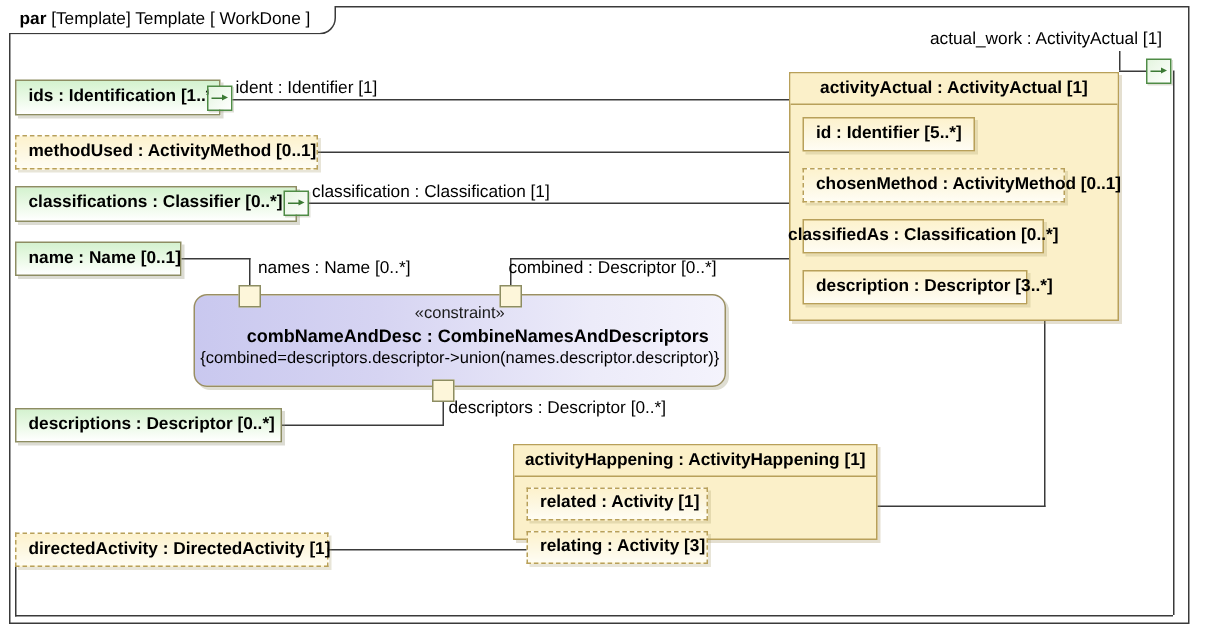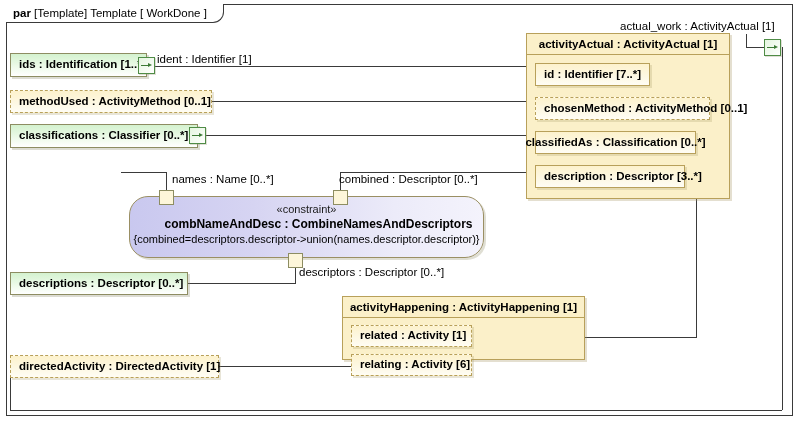--- a/index.html
+++ b/index.html
@@ -112,21 +112,21 @@
   .composite > .cbody {
     position: relative;
     height: calc(100% - 21px);
   }
 
   
   .constraint {
     position: absolute;
     box-sizing: border-box;
     border: 1px solid #9a8f63;
-    border-radius: 19px;
+    border-radius: 9px;
     background: linear-gradient(to right, #c9c8ef 0%, #d6d4f2 35%, #ecebf9 75%, #f4f3fc 100%);
     box-shadow: 2px 2px 0 rgba(150,145,110,0.30);
     text-align: center;
     padding-top: 5px;
   }
   .constraint .guil {
     font-size: 11px;
     color: #1a1a1a;
     line-height: 14px;
   }
@@ -225,20 +225,21 @@
   <div class="ln lnv" style="left:782px; top:47px; height:363px;"></div>
   <div class="ln lnh" style="left:10px; top:410px; width:772px;"></div>
   <div class="ln lnv" style="left:10px; top:366px; height:45px;"></div>
 
   <div class="ln lnh" style="left:746px; top:47px; width:18px;"></div>
 
   <div class="ln lnv" style="left:746px; top:34px; height:13px;"></div>
 
   <div class="elabel" style="left:620px; top:20px;">actual_work : ActivityActual [1]</div>
   <div class="elabel" style="left:157px; top:53px;">ident : Identifier [1]</div>
+  <div class="elabel" style="left:208px; top:122px;">classification : Classification [1]</div>
   <div class="elabel" style="left:172px; top:173px;">names : Name [0..*]</div>
   <div class="elabel" style="left:339px; top:173px;">combined : Descriptor [0..*]</div>
   <div class="elabel" style="left:299px; top:266px;">descriptors : Descriptor [0..*]</div>
 
   <div class="pbox green" style="left:10px; top:53px; width:137px; height:24px;">
     <span class="lbl">ids : Identification [1..*]</span>
   </div>
   <div class="port port-green" style="left:138px; top:57px;">
     <span class="arw"></span>
   </div>
@@ -247,43 +248,46 @@
     <span class="lbl">methodUsed : ActivityMethod [0..1]</span>
   </div>
 
   <div class="pbox green" style="left:10px; top:124px; width:188px; height:24px;">
     <span class="lbl">classifications : Classifier [0..*]</span>
   </div>
   <div class="port port-green" style="left:189px; top:127px;">
     <span class="arw"></span>
   </div>
 
+  <div class="pbox green" style="left:10px; top:161px; width:111px; height:23px;">
+    <span class="lbl">name : Name [0..1]</span>
+  </div>
 
   <div class="pbox green" style="left:10px; top:272px; width:178px; height:23px;">
     <span class="lbl">descriptions : Descriptor [0..*]</span>
   </div>
 
   <div class="pbox yellow-dash" style="left:10px; top:355px; width:209px; height:23px;">
     <span class="lbl">directedActivity : DirectedActivity [1]</span>
   </div>
 
   <div class="constraint" style="left:129px; top:196px; width:355px; height:62px;">
     <div class="guil">«constraint»</div>
     <div class="cname">combNameAndDesc : CombineNamesAndDescriptors</div>
     <div class="cexpr">{combined=descriptors.descriptor-&gt;union(names.descriptor.descriptor)}</div>
   </div>
   <div class="port port-cream" style="left:159px; top:190px;"></div>
   <div class="port port-cream" style="left:333px; top:190px;"></div>
   <div class="port port-cream" style="left:288px; top:253px;"></div>
 
-  <div class="composite" style="left:526px; top:33px; width:204px; height:166px;">
+  <div class="composite" style="left:526px; top:48px; width:220px; height:166px;">
     <div class="chead">activityActual : ActivityActual [1]</div>
     <div class="cbody">
       <div class="pbox yellow-solid" style="left:8px; top:8px; width:115px; height:23px;">
-        <span class="lbl">id : Identifier [7..*]</span>
+        <span class="lbl">id : Identifier [5..*]</span>
       </div>
       <div class="pbox yellow-dash" style="left:8px; top:42px; width:175px; height:23px;">
         <span class="lbl">chosenMethod : ActivityMethod [0..1]</span>
       </div>
       <div class="pbox yellow-solid" style="left:8px; top:76px; width:161px; height:23px;justify-content:center;">
         <span class="lbl">classifiedAs : Classification [0..*]</span>
       </div>
       <div class="pbox yellow-solid" style="left:8px; top:110px; width:150px; height:23px;">
         <span class="lbl">description : Descriptor [3..*]</span>
       </div>
@@ -293,18 +297,18 @@
     <span class="arw"></span>
   </div>
 
   <div class="composite" style="left:342px; top:296px; width:243px; height:64px;">
     <div class="chead">activityHappening : ActivityHappening [1]</div>
     <div class="cbody">
       <div class="pbox yellow-dash" style="left:8px; top:7px; width:121px; height:22px;">
         <span class="lbl">related : Activity [1]</span>
       </div>
       <div class="pbox yellow-dash" style="left:8px; top:36px; width:121px; height:22px;">
-        <span class="lbl">relating : Activity [6]</span>
+        <span class="lbl">relating : Activity [3]</span>
       </div>
     </div>
   </div>
 
 </div>
 
 </body></html>

